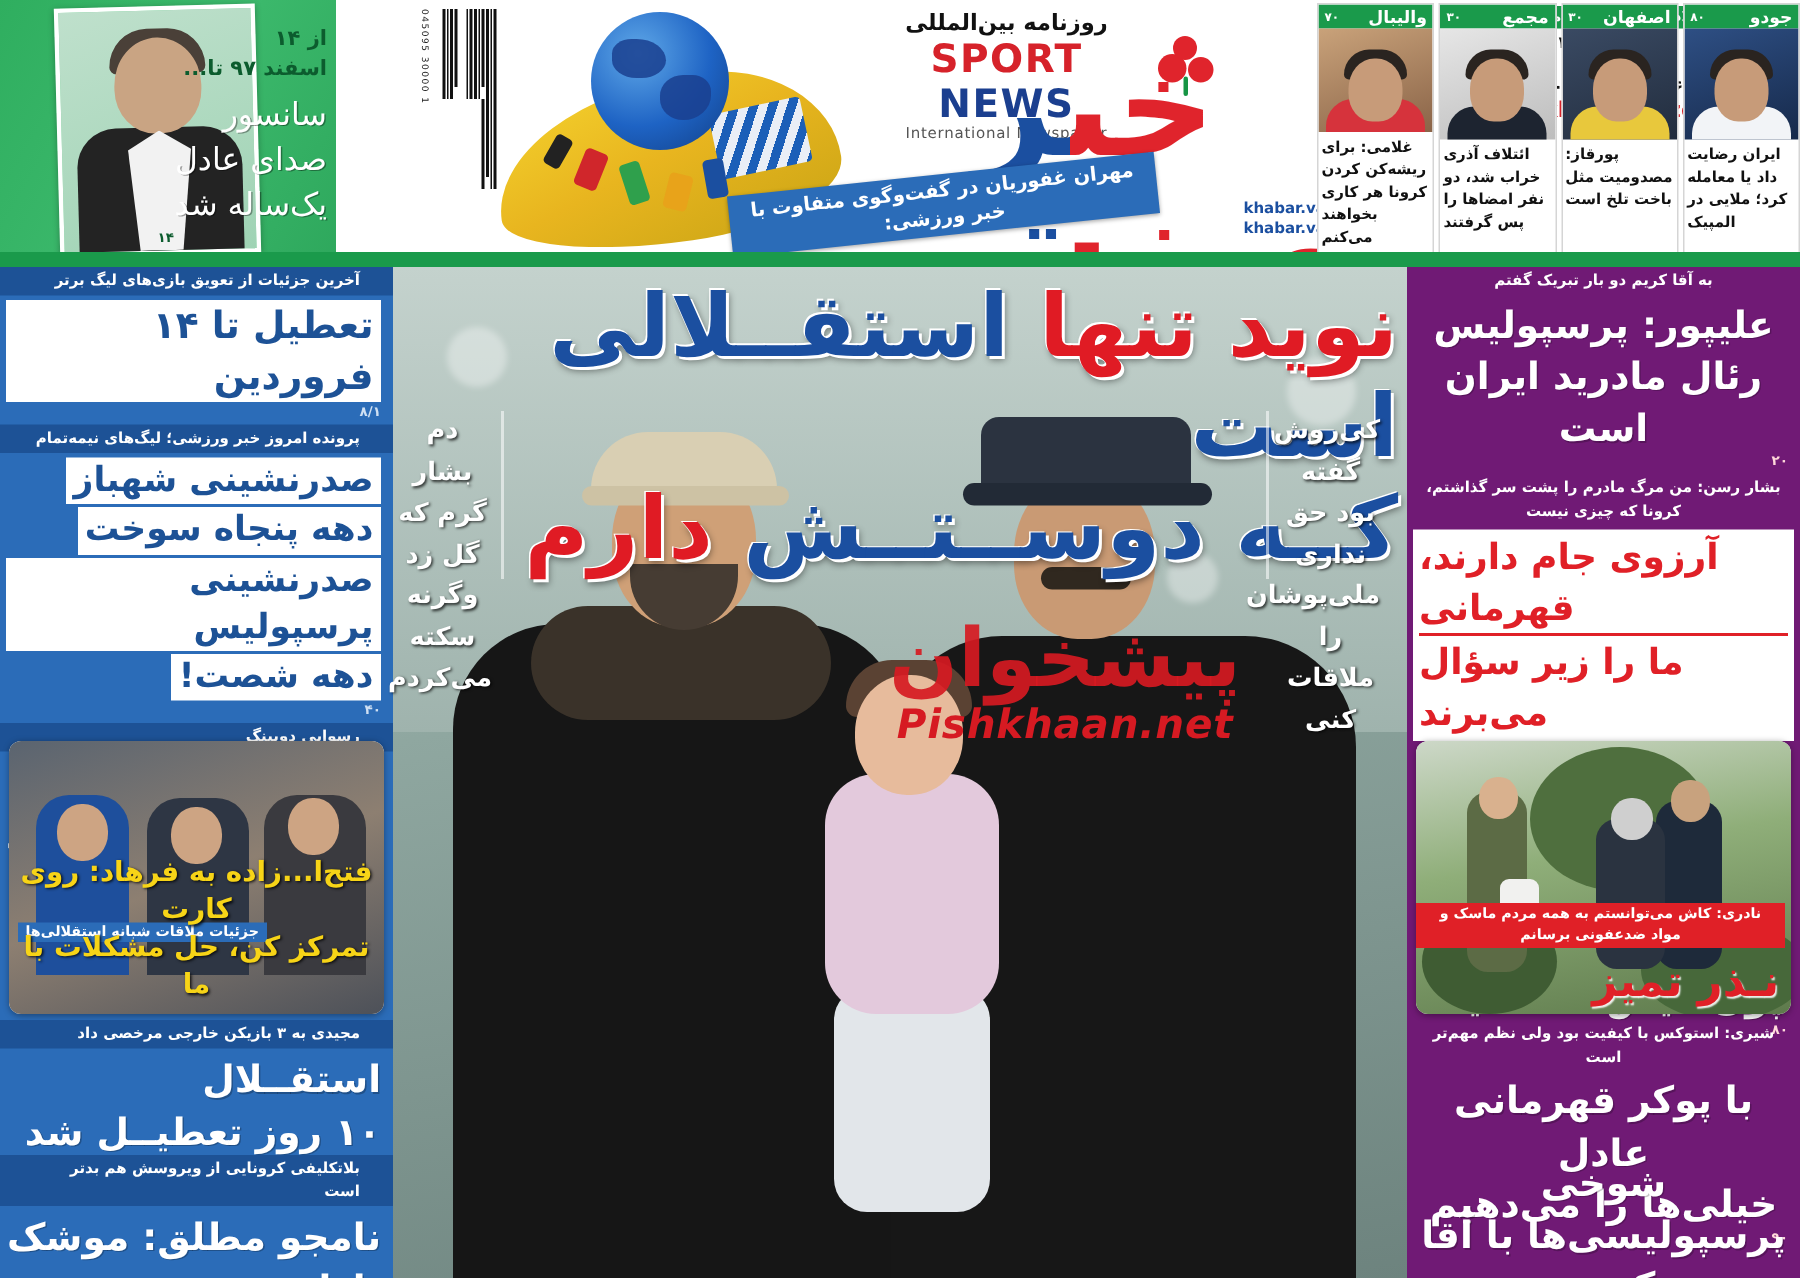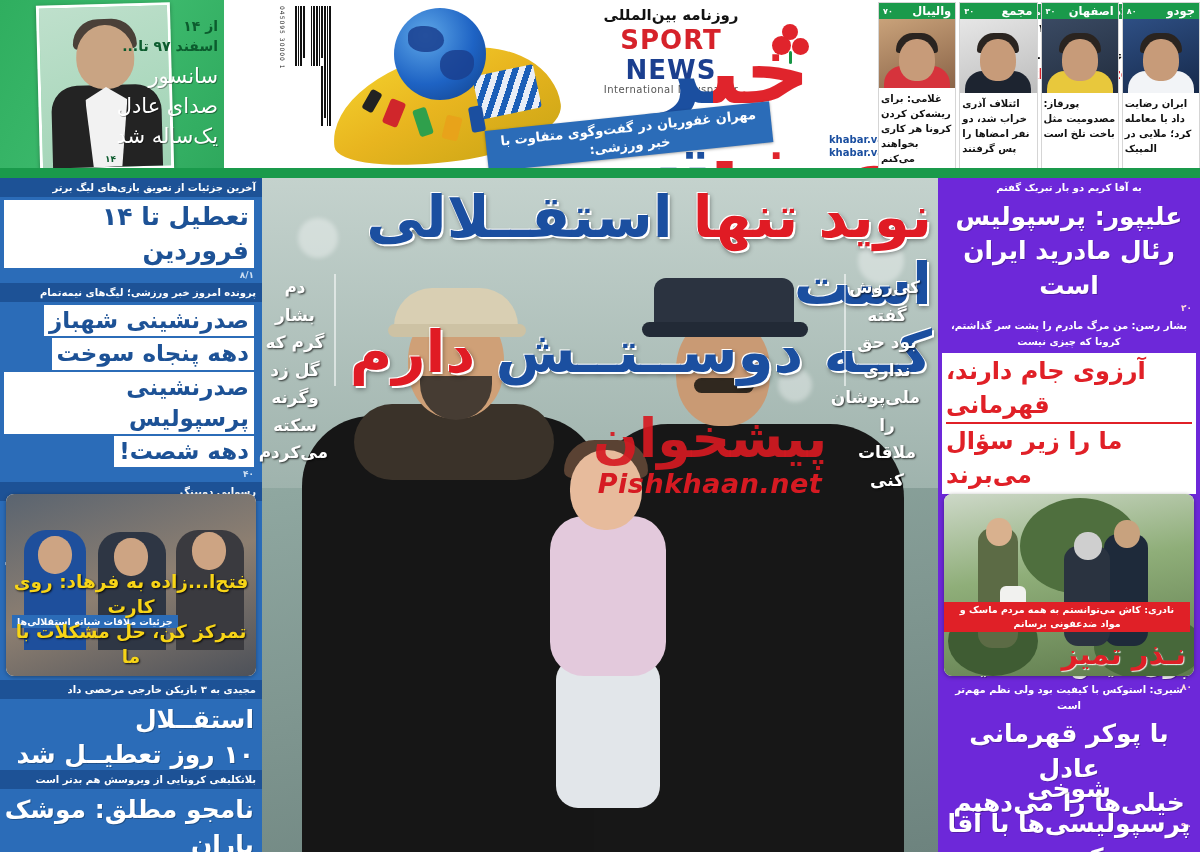--- a/index.html
+++ b/index.html
@@ -157,21 +157,21 @@
 
   .sidequote{position:absolute;top:96px;width:66px;direction:rtl;text-align:center;z-index:6;
     font-size:17px;font-weight:bold;color:#fff;line-height:1.62;text-shadow:1px 1px 2px rgba(0,0,0,.75);}
   .sq-left{left:262px;}
   .sq-right{left:854px;}
   .sq-div{position:absolute;top:96px;width:2px;height:112px;background:rgba(255,255,255,.55);z-index:6;}
 
   
   .leftcol{position:absolute;left:0;top:0;width:262px;height:674px;background:#2b6cb8;overflow:hidden;}
   .lc-kicker{background:#1d5296;color:#fff;font-size:10px;font-weight:bold;direction:rtl;text-align:right;
-    padding:2px 6px;line-height:1.5;}
+    padding:2px 22px;line-height:1.5;}
   .lc-head{direction:rtl;text-align:right;padding:3px 8px 0 4px;}
   .lc-head span{display:inline-block;background:#ffffff;color:#1d5296;font-size:23px;font-weight:bold;
     line-height:1.36;padding:0 5px;margin-bottom:2px;}
   .lc-head.big span{font-size:25px;text-align:right;}
   .lc-pg{direction:rtl;text-align:right;color:#cfe0f3;font-size:9px;font-weight:bold;padding:0 8px 3px 0;}
   .lc-whitehead{direction:rtl;text-align:right;padding:3px 8px 0 4px;}
   .lc-whitehead span{display:block;color:#fff;font-size:25px;font-weight:bold;line-height:1.4;
     text-shadow:1px 1px 0 rgba(0,0,0,.25);}
 
   
@@ -181,21 +181,21 @@
     background:linear-gradient(160deg,#5a6470 0%,#8d7f71 50%,#4d5159 100%);}
   .lc-p{position:absolute;bottom:26px;border-radius:22px 22px 0 0;}
   .lc-ph{position:absolute;border-radius:48%;background:#cda483;}
   .lcard-kick{position:absolute;left:6px;bottom:48px;background:#2b6cb8;color:#fff;font-size:9.5px;
     font-weight:bold;direction:rtl;padding:1px 5px;}
   .lcard-head{position:absolute;left:0;right:0;bottom:6px;direction:rtl;text-align:center;padding:0 4px;}
   .lcard-head span{display:block;color:#f7d417;font-size:18.5px;font-weight:bold;line-height:1.35;
     text-shadow:1px 1px 2px rgba(0,0,0,.85);}
 
   
-  .rightcol{position:absolute;right:0;top:0;width:262px;height:674px;background:#6d28d9;overflow:hidden;}
+  .rightcol{position:absolute;right:0;top:0;width:262px;height:674px;background:#701a75;overflow:hidden;}
   .rc-kicker{color:#fff;font-size:10px;font-weight:bold;direction:rtl;text-align:center;
     padding:2px 6px;line-height:1.55;}
   .rc-head{direction:rtl;text-align:center;padding:2px 6px 0 6px;}
   .rc-head span{display:block;color:#fff;font-size:25px;font-weight:bold;line-height:1.38;
     text-shadow:1px 1px 0 rgba(0,0,0,.22);}
   .rc-pg{direction:rtl;text-align:right;color:#ffd9da;font-size:9px;font-weight:bold;padding:0 8px 3px 0;}
   .rc-whitebox{background:#fff;margin:2px 4px 0 4px;padding:2px 4px;direction:rtl;text-align:left;}
   .rc-whitebox span{display:block;color:#e02027;font-size:24px;font-weight:bold;line-height:1.4;}
   .rc-whitebox span+span{border-top:2px solid #e02027;padding-top:1px;}
 

